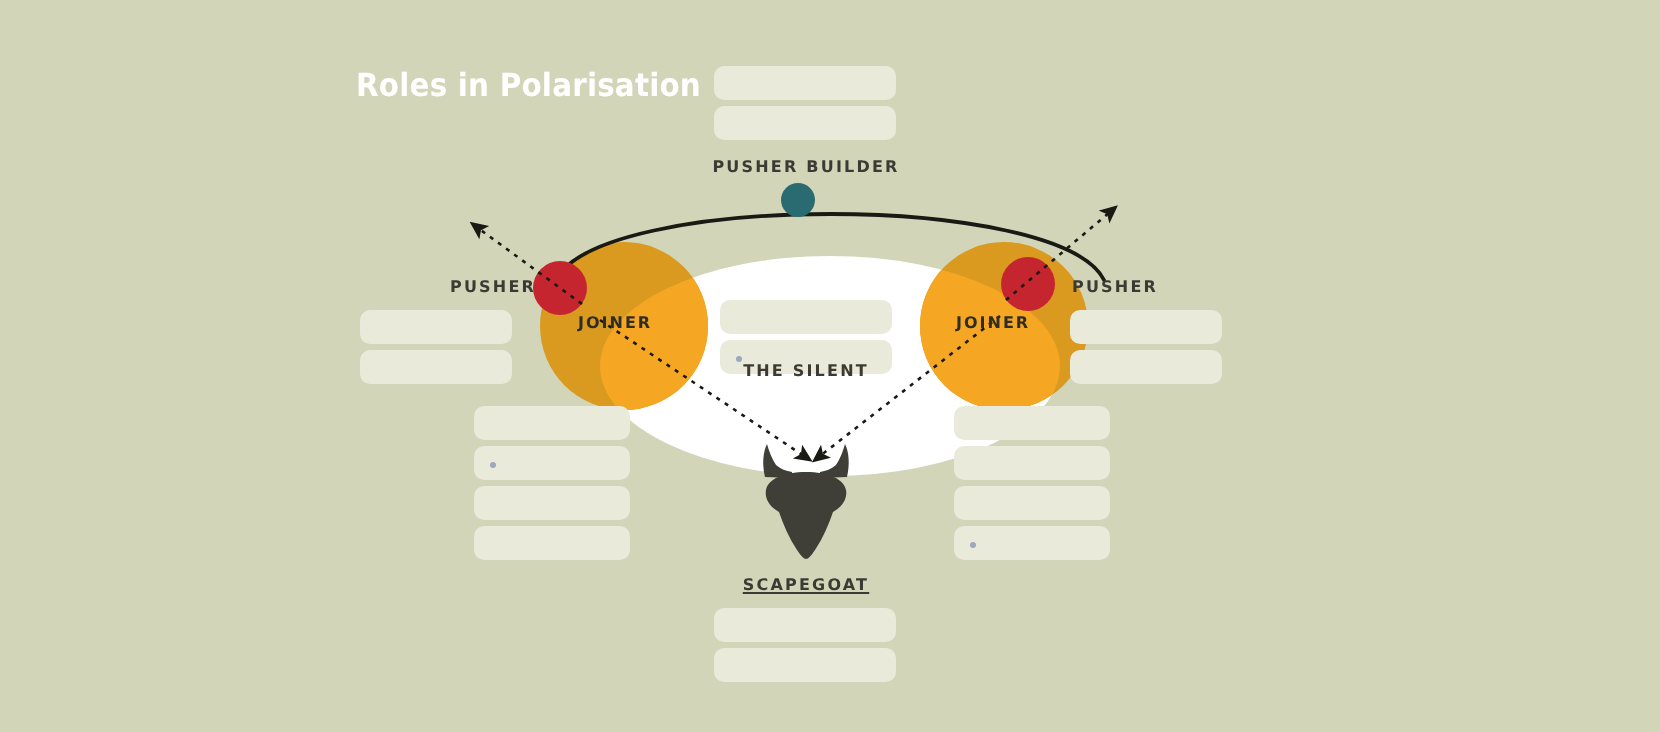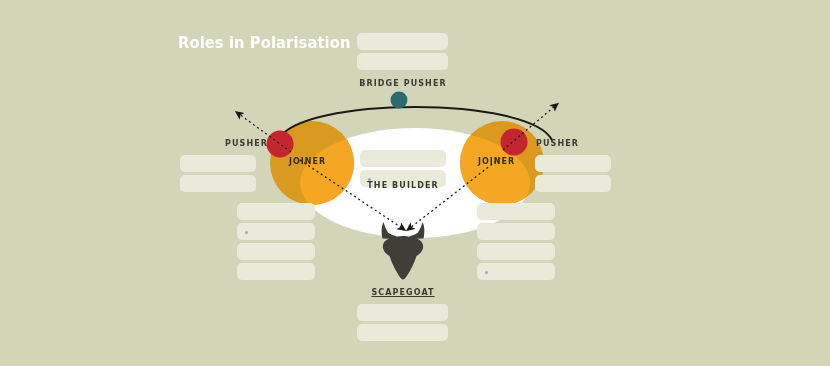--- a/index.html
+++ b/index.html
@@ -167,27 +167,27 @@
   <div class="box" style="left:477px; top:203px; width:78px; height:17px;"></div>
   <div class="box" style="left:477px; top:223px; width:78px; height:17px;"></div>
   <div class="box" style="left:477px; top:243px; width:78px; height:17px;"></div>
   <div class="box" style="left:477px; top:263px; width:78px; height:17px;">
     <span class="caret"></span>
   </div>
 
   <div class="box" style="left:357px; top:304px; width:91px; height:17px;"></div>
   <div class="box" style="left:357px; top:324px; width:91px; height:17px;"></div>
 
-  <div class="lbl center" style="left:403px; top:79px;">BRIDGE PUSHER</div>
+  <div class="lbl center" style="left:403px; top:79px;">PUSHER BUILDER</div>
 
   <div class="lbl" style="left:225px; top:139px;">PUSHER</div>
 
   <div class="lbl" style="left:536px; top:139px;">PUSHER</div>
 
   <div class="lbl lbl-joiner" style="left:289px; top:157px;">JOINER</div>
 
   <div class="lbl lbl-joiner" style="left:478px; top:157px;">JOINER</div>
 
-  <div class="lbl center" style="left:403px; top:181px;">THE BUILDER</div>
+  <div class="lbl center" style="left:403px; top:181px;">THE SILENT</div>
 
   <div class="lbl center" style="left:403px; top:288px;text-decoration:underline;">SCAPEGOAT</div>
 
 </div>
 
 </body></html>

